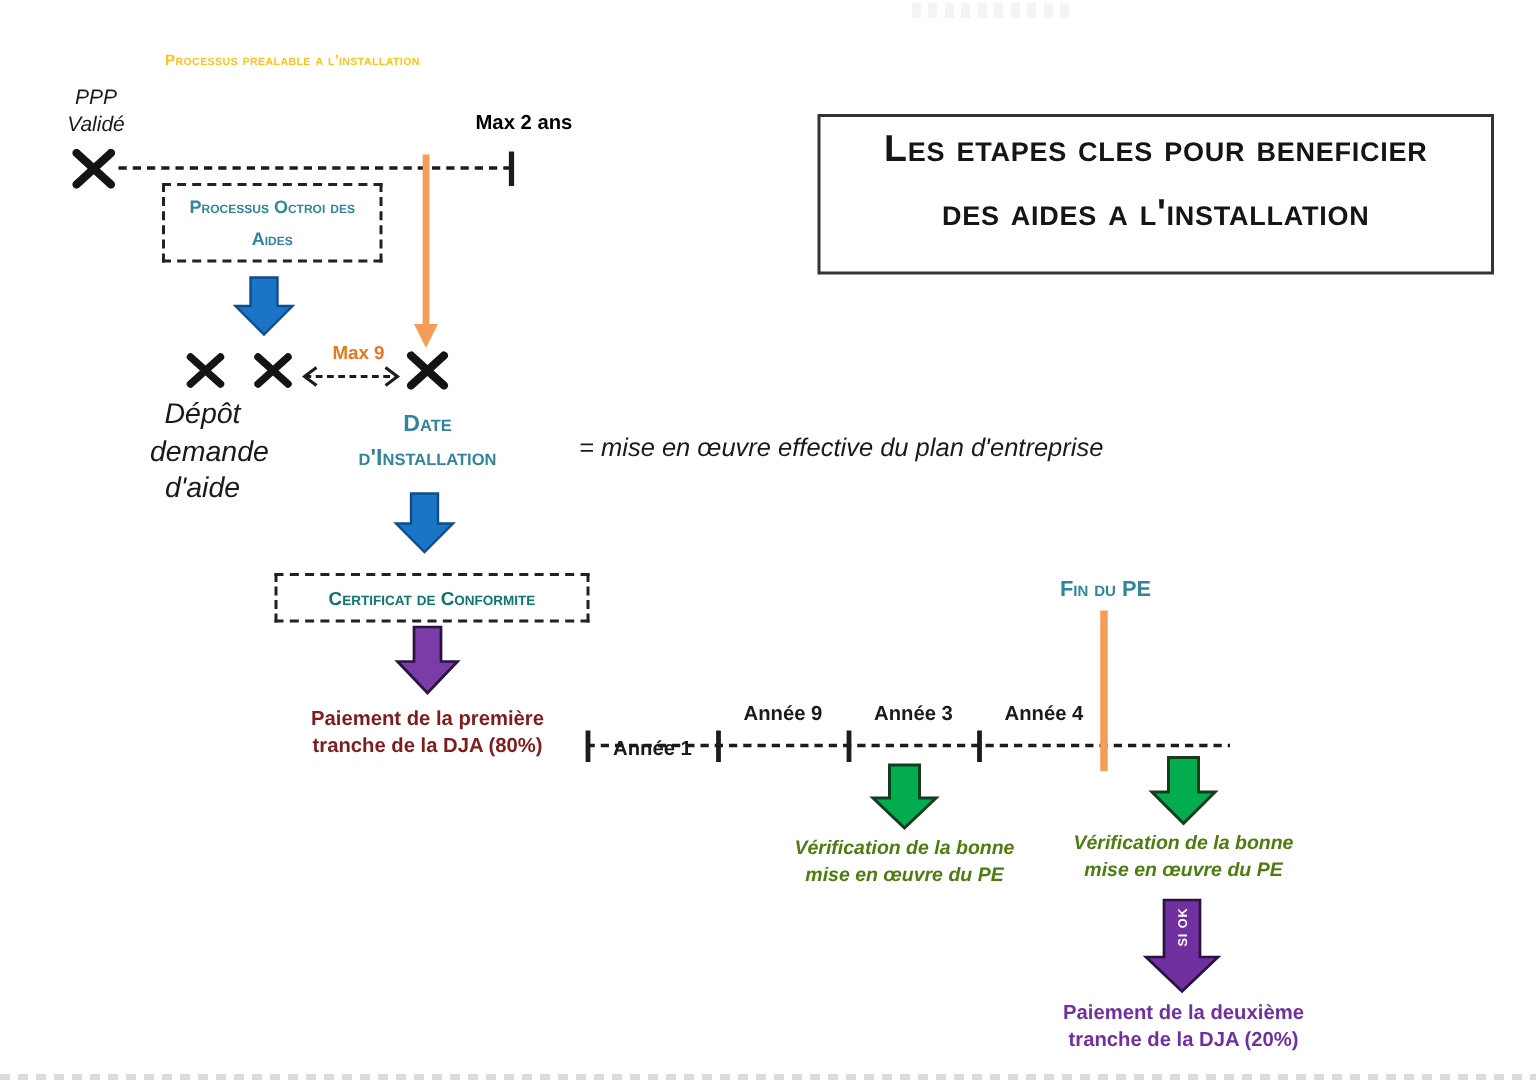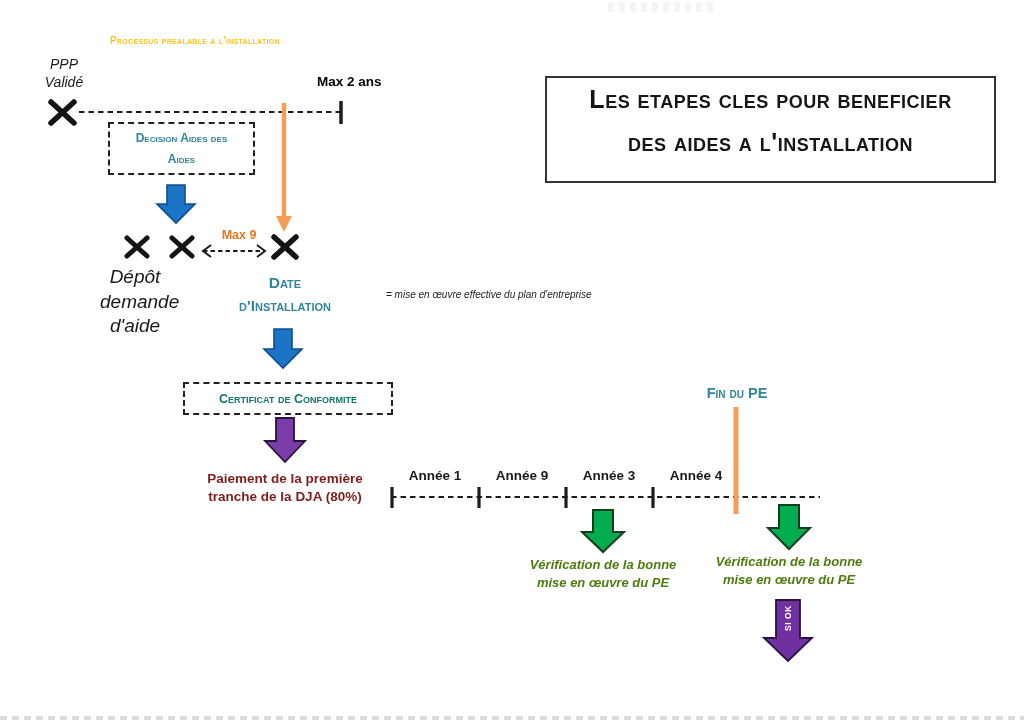--- a/index.html
+++ b/index.html
@@ -18,21 +18,21 @@
   .heading-pre{left:86px;top:35px;font-size:10px;font-weight:bold;color:#FFC21C;
     font-variant:small-caps;letter-spacing:.3px;padding-left:24px;}
   .ppp{left:34px;top:56px;width:60px;font-size:14px;line-height:1.25;}
   .max2ans{left:317px;top:74px;font-size:13.5px;color:#000000;}
   .decision-box{left:108px;top:122px;width:143px;height:49px;border:2px dashed #222;
     display:flex;align-items:center;justify-content:center;z-index:2;position:absolute;}
   .decision-box .bx-label{font-size:12px;line-height:1.75;color:#31859C;}
   .max9{left:207px;top:228px;width:64px;font-size:12.5px;color:#E8771E;}
   .depot{left:100px;top:265px;width:70px;font-size:19px;line-height:1.3;}
   .date-inst{left:212px;top:271px;width:146px;font-size:15.5px;line-height:1.5;color:#31859C;}
-  .date-note{left:386px;top:289px;font-size:10px;}
+  .date-note{left:386px;top:289px;font-size:17px;}
   .cert-box{left:183px;top:382px;width:206px;height:29px;border:2px dashed #222;
     display:flex;align-items:center;justify-content:center;z-index:2;position:absolute;}
   .cert-box .bx-label{font-size:12.5px;color:#0f766e;}
   .paie1{left:200px;top:470px;width:170px;font-size:13.5px;line-height:1.35;color:#7f1d1d;}
   .title-box{left:497px;top:76px;width:451px;height:107px;border:2.5px solid #333;
     display:flex;justify-content:center;z-index:2;position:absolute;box-sizing:border-box;margin-left:48px;}
   .title-box .title-text{font-size:25px;font-weight:bold;font-variant:small-caps;
     letter-spacing:.5px;line-height:1.7;text-align:center;color:#151515;}
   .annee{top:468px;width:88px;font-size:13.5px;font-weight:bold;text-align:center;}
   .finpe{left:699px;top:385px;width:76px;font-size:14.5px;color:#31859C;}
@@ -108,21 +108,21 @@
   </svg>
 
   <div class="txt heading-pre">Processus prealable a l'installation</div>
 
   <div class="txt ppp ital center ml">PPP
 Validé</div>
 
   <div class="txt max2ans bold">Max 2 ans</div>
 
   <div class="decision-box">
-    <div class="bx-label bold sc center ml">Decision Aides des
+    <div class="bx-label bold sc center ml">Processus Octroi des
 Aides</div>
   </div>
 
   <div class="txt max9 bold center">Max 9</div>
 
   <div class="txt depot ital center ml">Dépôt
 demande
 d'aide</div>
 
   <div class="txt date-inst bold sc center ml">Date
@@ -135,28 +135,30 @@
   </div>
 
   <div class="txt paie1 bold center ml">Paiement de la première
 tranche de la DJA (80%)</div>
 
   <div class="title-box">
     <div class="title-text ml">Les etapes cles pour beneficier
 des aides a l'installation</div>
   </div>
 
-  <div class="txt annee" style="left:391px;">Année 1</div>
+  <div class="txt annee" style="left:391px;margin-top:23px;">Année 1</div>
   <div class="txt annee" style="left:478px;">Année 9</div>
   <div class="txt annee" style="left:565px;">Année 3</div>
   <div class="txt annee" style="left:652px;">Année 4</div>
 
   <div class="txt finpe bold sc center">Fin du PE</div>
 
   <div class="txt verif verif1 bold ital center ml">Vérification de la bonne
 mise en œuvre du PE</div>
   <div class="txt verif verif2 bold ital center ml">Vérification de la bonne
 mise en œuvre du PE</div>
 
   <div class="txt siok">SI OK</div>
 
+  <div class="txt paie2 bold center ml">Paiement de la deuxième
+tranche de la DJA (20%)</div>
 
 </div>
 
 </body></html>

